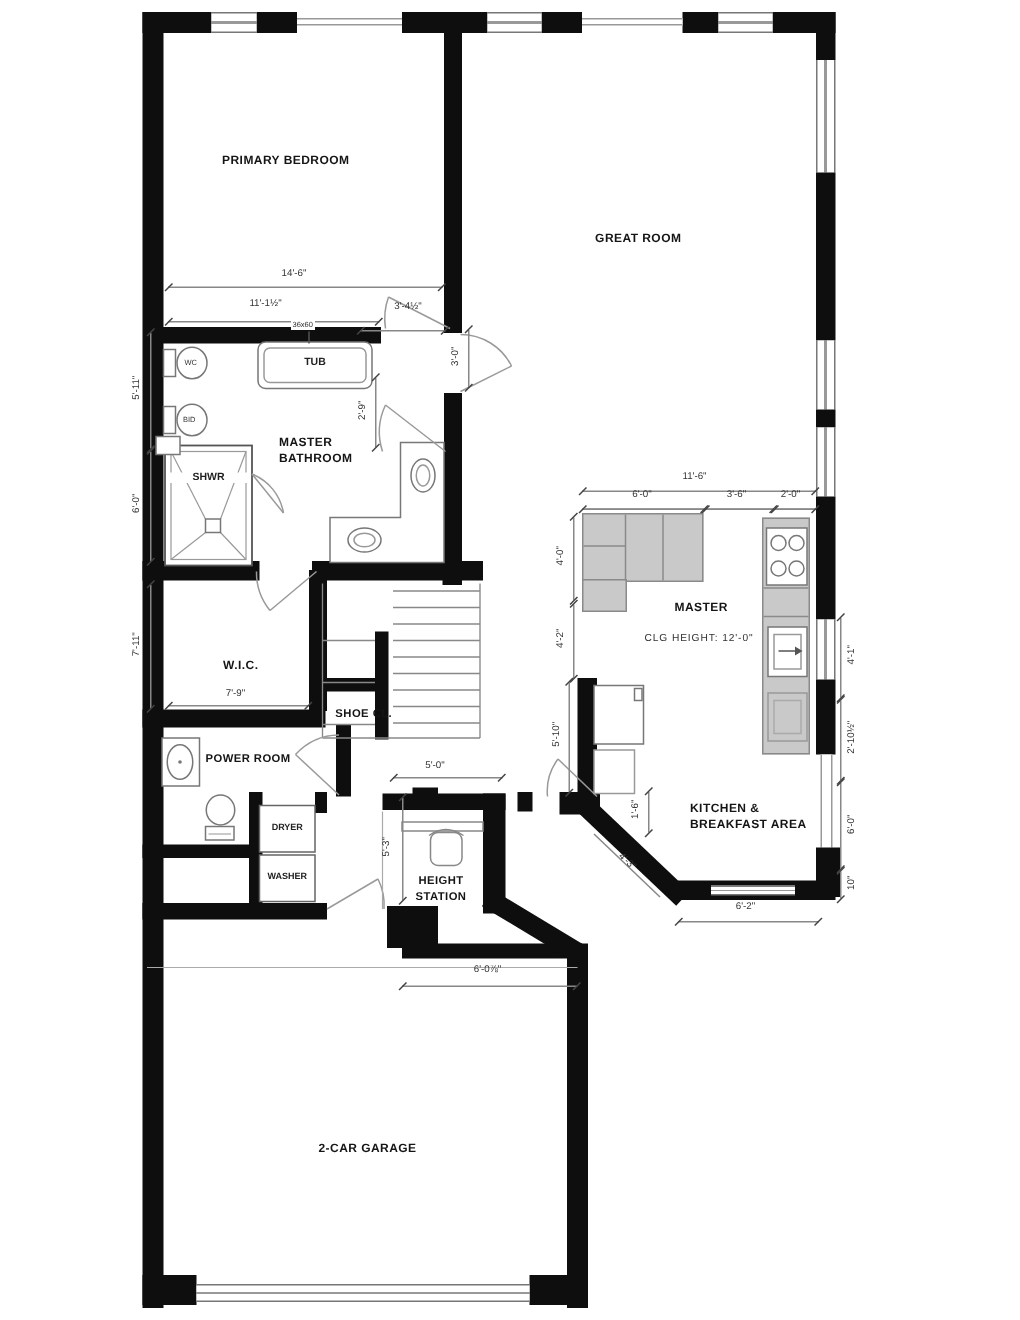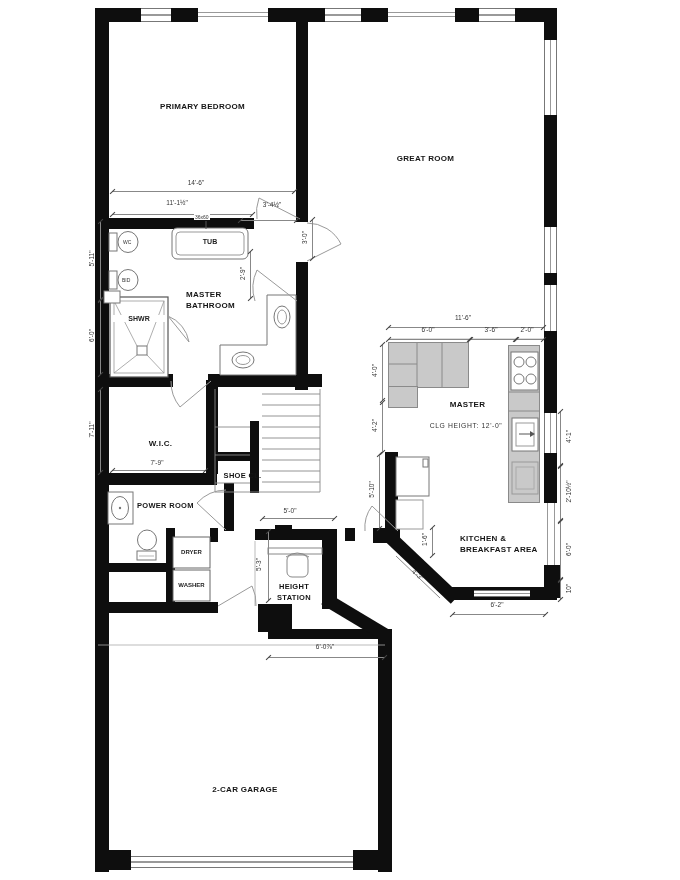--- a/index.html
+++ b/index.html
@@ -309,33 +309,33 @@
   <div class="dim v" style="left:354px;top:367px;width:40px">4'-0"</div>
   <div class="dim v" style="left:354px;top:422px;width:40px">4'-2"</div>
   <div class="dim v" style="left:351px;top:486px;width:40px">5'-10"</div>
   <div class="dim v" style="left:548px;top:433px;width:40px">4'-1"</div>
   <div class="dim v" style="left:548px;top:488px;width:40px">2'-10½"</div>
   <div class="dim v" style="left:548px;top:546px;width:40px">6'-0"</div>
   <div class="dim v" style="left:548px;top:585px;width:40px">10"</div>
   <div class="dim v" style="left:404px;top:536px;width:40px">1'-6"</div>
   <div class="dim diag" style="left:398px;top:571px;width:40px">4'-3"</div>
 
-  <div class="lbl" style="left:155px;top:101px;width:95px">PRIMARY BEDROOM</div>
+  <div class="lbl" style="left:143px;top:101px;width:95px">PRIMARY BEDROOM</div>
   <div class="lbl" style="left:383px;top:153px;width:85px">GREAT ROOM</div>
   <div class="lbl left" style="left:186px;top:289px;width:70px">MASTER
 BATHROOM</div>
   <div class="lbl" style="left:138px;top:438px;width:45px">W.I.C.</div>
   <div class="lbl sm" style="left:220px;top:471px;width:45px">SHOE CL.</div>
   <div class="lbl sm left" style="left:137px;top:501px;width:70px">POWER ROOM</div>
   <div class="lbl sm" style="left:264px;top:582px;width:60px">HEIGHT
 STATION</div>
   <div class="lbl" style="left:440px;top:399px;width:55px">MASTER</div>
   <div class="lbl left" style="left:460px;top:533px;width:85px">KITCHEN &amp;
 BREAKFAST AREA</div>
-  <div class="lbl" style="left:205px;top:784px;width:80px">2-CAR GARAGE</div>
+  <div class="lbl" style="left:205px;top:760px;width:80px">2-CAR GARAGE</div>
   <div class="dim" style="left:421px;top:422px;width:90px;letter-spacing:.6px;font-size:6.8px">CLG HEIGHT: 12'-0"</div>
 
   <div class="flbl" style="left:172px;top:238px;width:76px">TUB</div>
   <div class="tiny" style="left:194px;top:214px">36x60</div>
   <div class="flbl" style="left:113px;top:315px;width:52px;background:#fff">SHWR</div>
   <div class="tiny" style="left:122px;top:239px;background:none">WC</div>
   <div class="tiny" style="left:121px;top:277px;background:none">BID</div>
   <div class="flbl" style="left:173px;top:549px;width:37px;font-size:6px">DRYER</div>
   <div class="flbl" style="left:173px;top:582px;width:37px;font-size:6px">WASHER</div>
 

